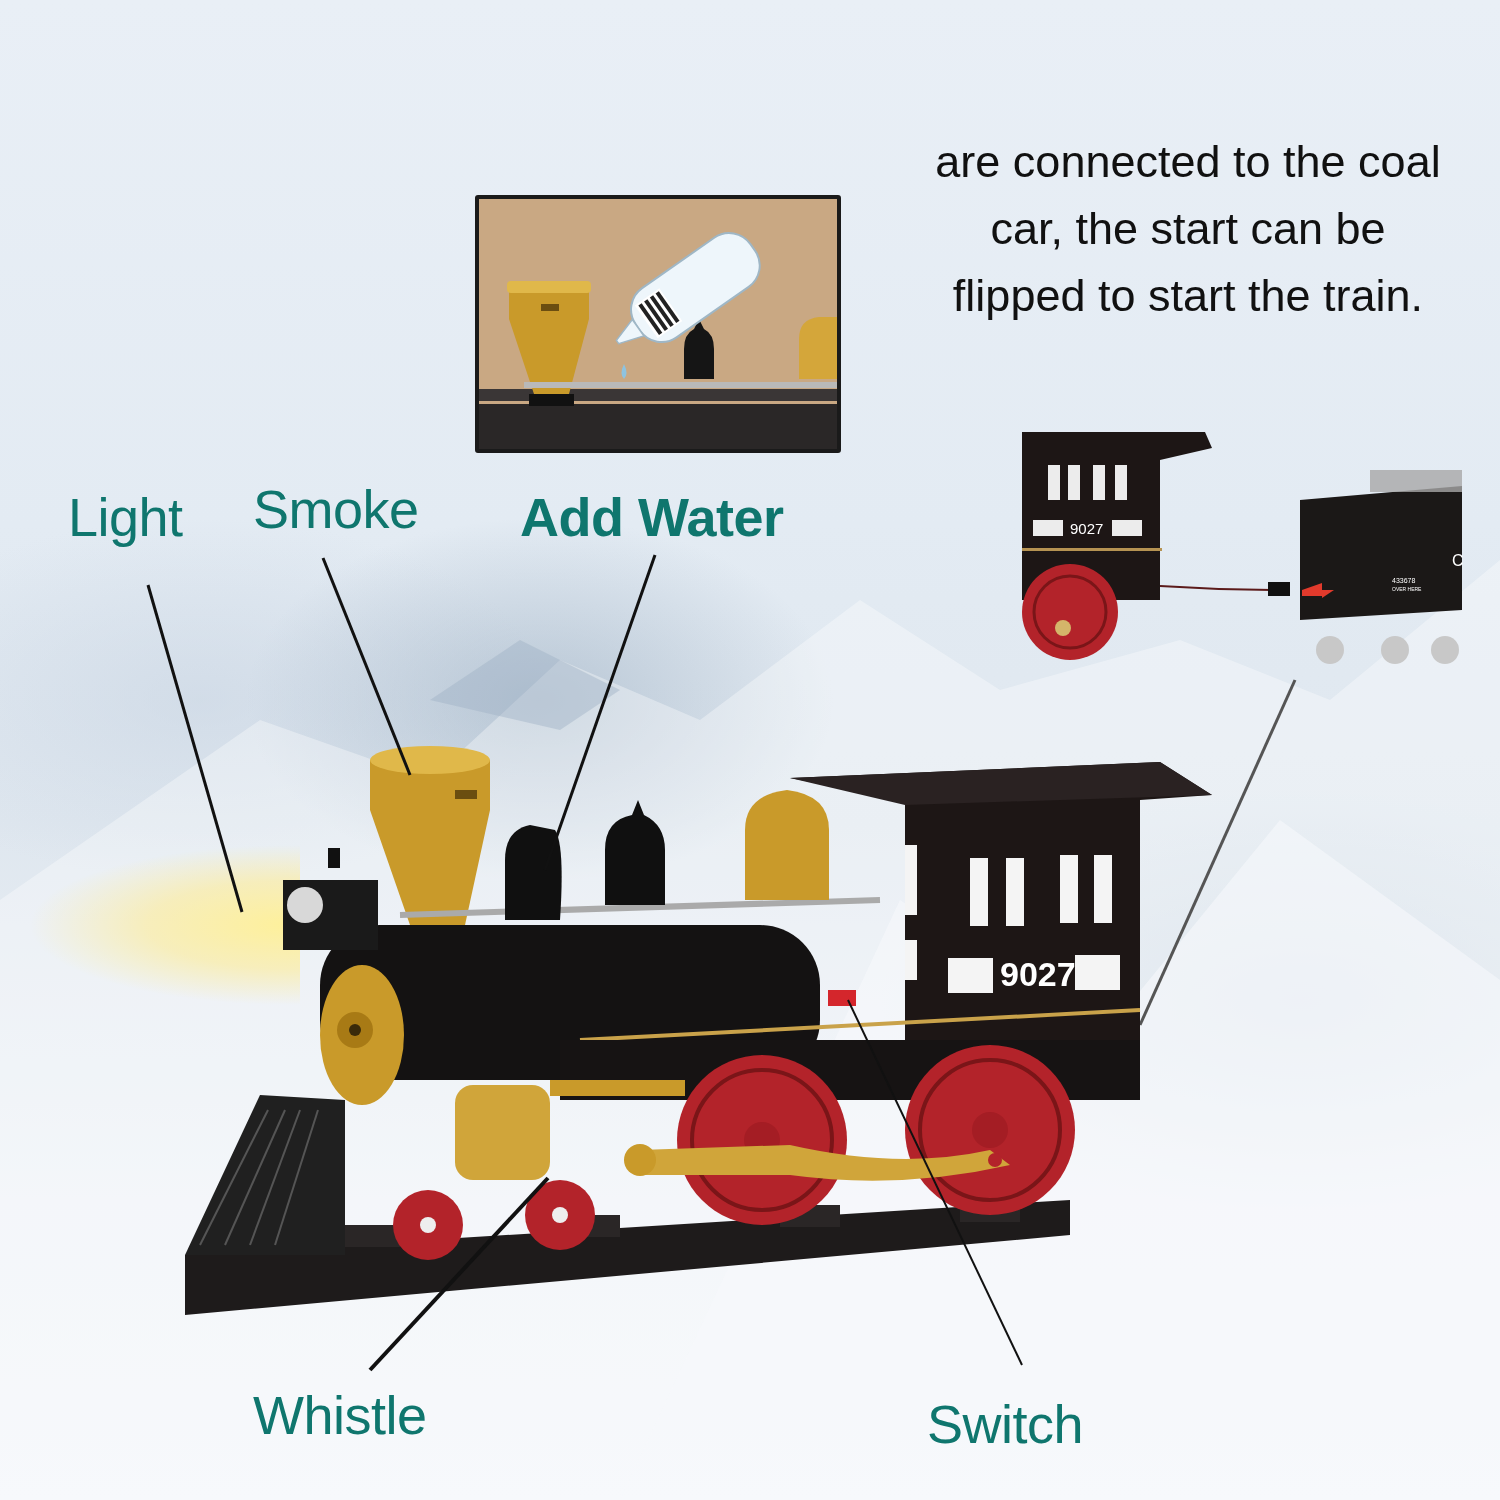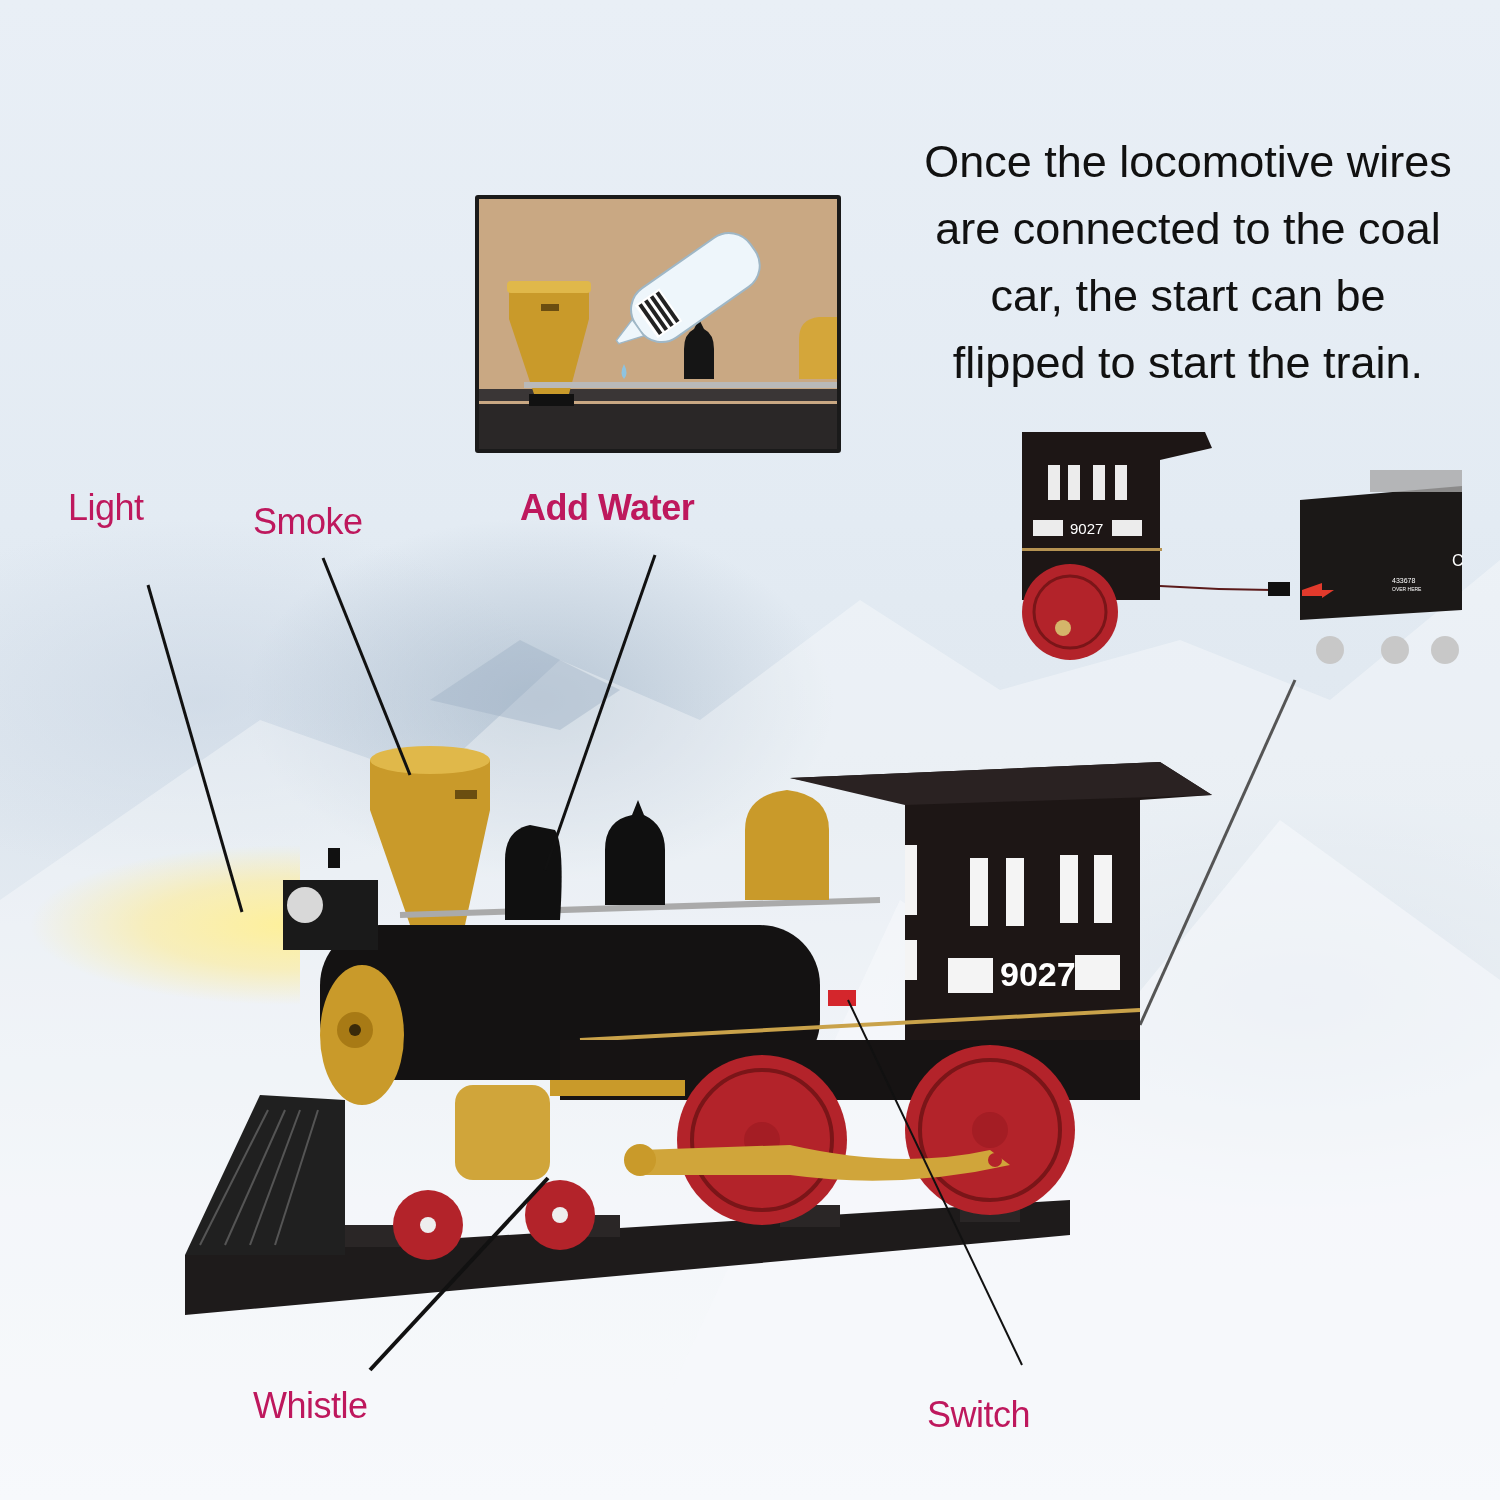--- a/index.html
+++ b/index.html
@@ -7,21 +7,21 @@
       width: 1500px; height: 1500px; position: relative; overflow: hidden;
       font-family: "Liberation Sans", sans-serif;
       background:
         radial-gradient(ellipse 420px 260px at 540px 700px, rgba(150,170,190,0.55), rgba(150,170,190,0) 70%),
         radial-gradient(ellipse 600px 300px at 1300px 1000px, rgba(190,205,220,0.55), rgba(190,205,220,0) 70%),
         radial-gradient(ellipse 500px 260px at 200px 700px, rgba(200,212,226,0.6), rgba(200,212,226,0) 70%),
         linear-gradient(180deg, #e9eff6 0%, #e3ebf3 35%, #dfe7ef 55%, #eef2f7 80%, #f3f6fa 100%);
     }
     .mountain { position: absolute; }
     .label {
-      position: absolute; color: #be185d; font-size: 36px; line-height: 1; white-space: nowrap;
+      position: absolute; color: #0f766e; font-size: 54px; line-height: 1; white-space: nowrap;
       letter-spacing: -0.5px;
     }
     .note {
       position: absolute; left: 888px; top: 128px; width: 600px;
       color: #111; font-size: 45px; line-height: 67px; text-align: center;
     }
     .note span { display: block; }
     .inset {
       position: absolute; left: 475px; top: 195px; width: 358px; height: 250px;
       border: 4px solid #1a1a1a; border-radius: 3px; background: #c9a883; overflow: hidden;
@@ -70,21 +70,20 @@
           <rect x="184" y="82" width="4" height="36"></rect>
       </g>
       <polygon points="150,90 125,98 125,102 150,110" fill="#eef6fb" stroke="#9fb7c6" stroke-width="1.5"></polygon>
     </g>
 
     <path d="M145,165 Q140,175 145,180 Q150,175 145,165 Z" fill="#8ec3e0"></path>
   </svg>
 </div>
 
 <div class="note">
-  <span>Once the locomotive wires</span>
   <span>are connected to the coal</span>
   <span>car, the start can be</span>
   <span>flipped to start the train.</span>
 </div>
 
 <svg width="1500" height="1500">
 
   <polygon points="1022,432 1205,432 1212,448 1160,460 1160,600 1022,600" fill="#1d1615"></polygon>
   <rect x="1048" y="465" width="12" height="35" fill="#ececec"></rect>
   <rect x="1068" y="465" width="12" height="35" fill="#ececec"></rect>
@@ -193,16 +192,16 @@
   <line x1="148" y1="585" x2="242" y2="912" stroke="#111" stroke-width="3"></line>
   <line x1="323" y1="558" x2="410" y2="775" stroke="#111" stroke-width="3"></line>
   <line x1="655" y1="555" x2="545" y2="870" stroke="#111" stroke-width="3"></line>
   <line x1="548" y1="1178" x2="370" y2="1370" stroke="#111" stroke-width="4"></line>
   <line x1="848" y1="1000" x2="1022" y2="1365" stroke="#111" stroke-width="2"></line>
 </svg>
 
 <div style="position:absolute;left:1000px;top:955px;font-size:34px;color:#fff;font-weight:bold;">9027</div>
 
 <div class="label" style="left:68px;top:490px;">Light</div>
-<div class="label" style="left:253px;top:504px;">Smoke</div>
+<div class="label" style="left:253px;top:482px;">Smoke</div>
 <div class="label" style="left:520px;top:490px;font-weight:bold;">Add Water</div>
 <div class="label" style="left:253px;top:1388px;">Whistle</div>
 <div class="label" style="left:927px;top:1386px;margin-top:11px;">Switch</div>
 
 </body></html>

